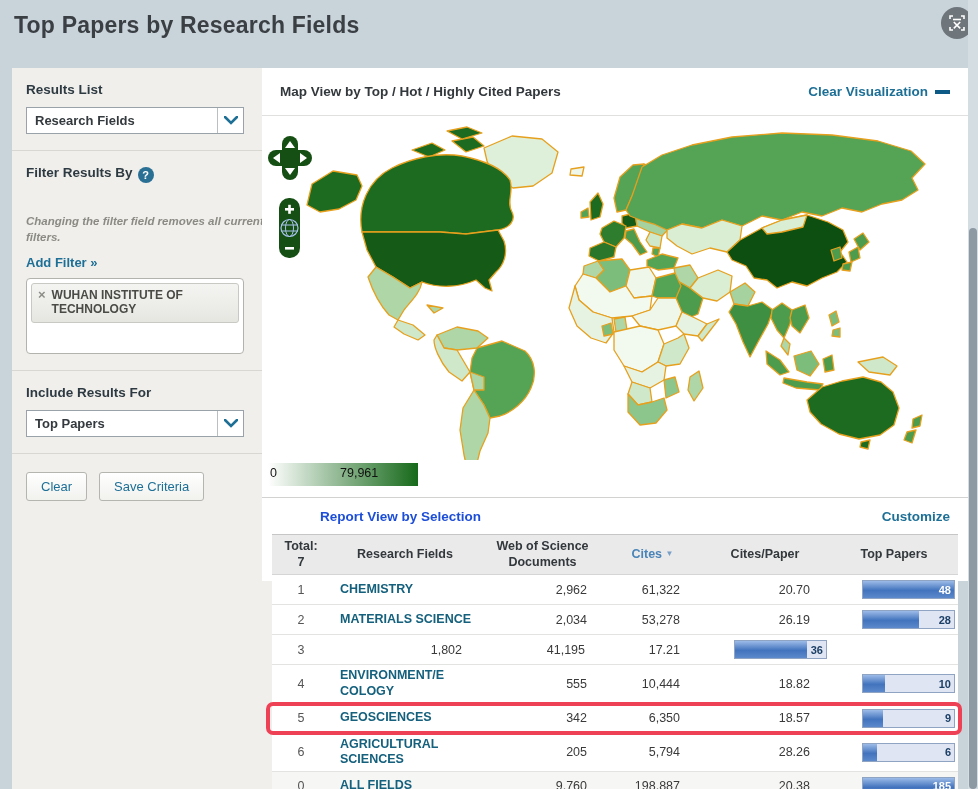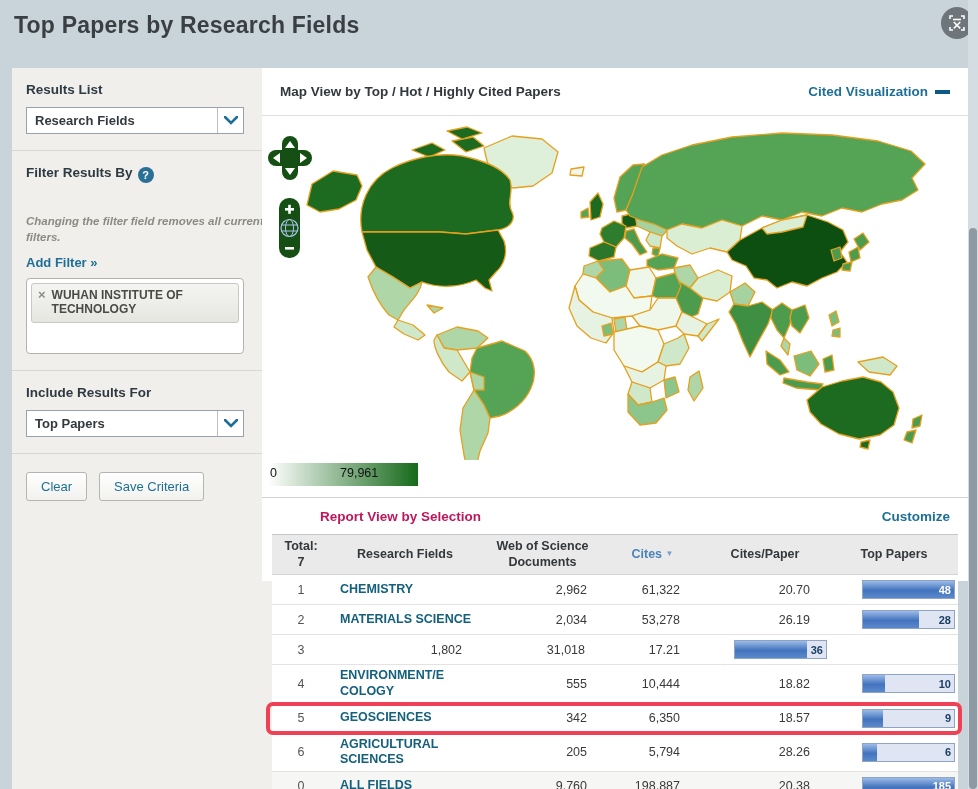--- a/index.html
+++ b/index.html
@@ -39,21 +39,21 @@
 
   .map-wrap { position:relative; width:700px; height:340px; margin-top:4px; }
   .legend { position:absolute; left:6px; top:395px; width:150px; height:23px;
       background:linear-gradient(to right,#ffffff,#16691a); display:flex; align-items:center; }
   .legend .lg-min { position:absolute; left:2px; top:3px; font-size:12.5px; color:#111; }
   .legend .lg-max { position:absolute; left:72px; top:3px; font-size:12.5px; color:#111; }
 
   
   .report { position:absolute; left:0; top:429px; width:706px; border-top:1px solid #d2d2d0; }
   .report-head { height:36px; display:flex; align-items:center; justify-content:space-between; padding:0 18px; }
-  .report-title { font-size:13.5px; font-weight:bold; color:#be185d;padding-left:40px; }
+  .report-title { font-size:13.5px; font-weight:bold; color:#1d4ed8;padding-left:40px; }
   .thead { display:grid; grid-template-columns:58px 150px 125px 95px 130px 128px; width:686px; margin-left:10px;
       background:#eaeaea; border-top:1px solid #c6c6c6; border-bottom:1px solid #d5d5d5; min-height:38px; align-items:center; }
   .th { font-size:12.5px; font-weight:bold; color:#33383c; text-align:center; line-height:1.25; padding:4px 2px; }
   .th.sorted { color:#4a84b8; }
   .th .tri { font-size:8px; color:#7aa0c8; vertical-align:2px; }
   .tbody { width:686px; margin-left:10px; }
   .trow { display:grid; grid-template-columns:58px 150px 125px 95px 130px 128px; align-items:center; min-height:30px;
       border-bottom:1px solid #e3e3e1; position:relative; background:#fff; }
   .trow.shade { background:#f6f6f4; }
   .trow.hl::after { content:""; position:absolute; left:-6px; right:-4px; top:-2px; bottom:-2px;
@@ -138,21 +138,21 @@
       <button class="sb-btn">Save Criteria</button>
     </div>
   </div>
 </div>
 
 <div class="main">
 
   <div class="panel-head">
     <span class="panel-title">Map View by Top / Hot / Highly Cited Papers</span>
     <span class="blue-link">
-      <span>Cited Visualization</span>
+      <span>Clear Visualization</span>
       <span class="minus-glyph"></span>
     </span>
   </div>
 
   <div class="map-wrap">
     <svg width="700" height="340" viewBox="0 0 700 340">
       <g stroke="#e6a01e" stroke-width="1.3" stroke-linejoin="round">
 
         <path d="M222,28 L250,16 L280,19 L296,32 L290,53 L271,66 L251,68 L231,55 L225,41 Z" fill="#def0d9"></path>
 
@@ -323,21 +323,21 @@
           <div class="td-bar">
             <div class="bar-track">
               <div class="bar-fill" style="width: 62%;"></div>
               <span class="bar-val">28</span>
             </div>
           </div>
         </div>
         <div class="trow">
           <div class="td-rank">3</div>
           <div class="td-num docs">1,802</div>
-          <div class="td-num cites">31,018</div>
+          <div class="td-num cites">41,195</div>
           <div class="td-num cpp">17.21</div>
           <div class="td-bar">
             <div class="bar-track">
               <div class="bar-fill" style="width: 79%;"></div>
               <span class="bar-val">36</span>
             </div>
           </div>
         </div>
         <div class="trow">
           <div class="td-rank">4</div>

